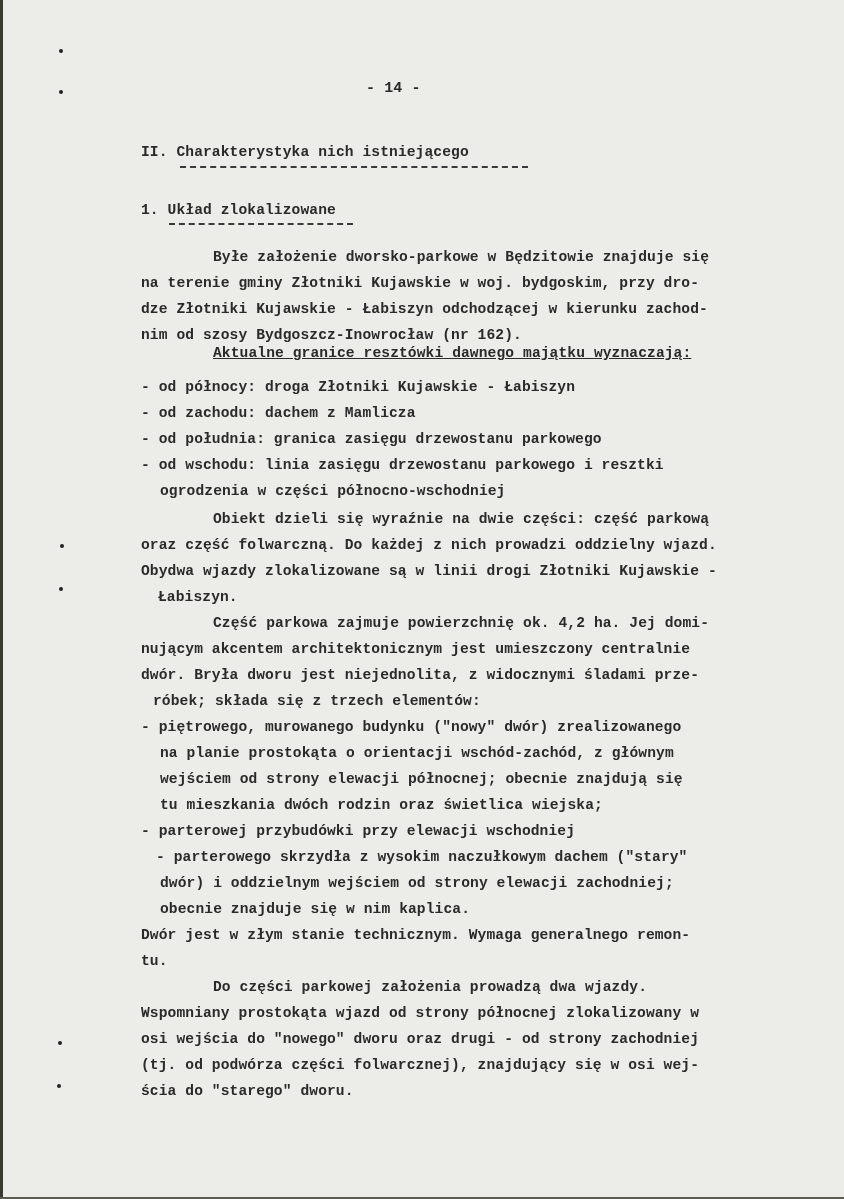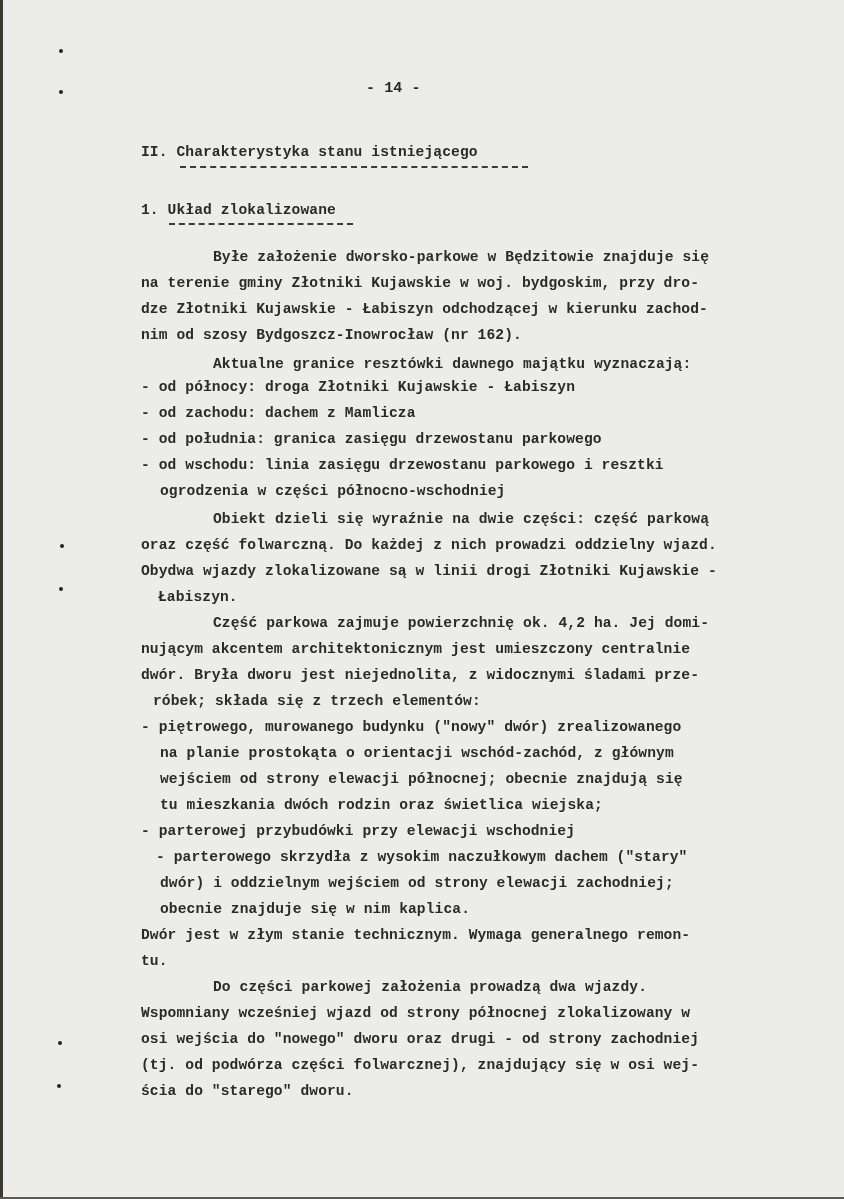--- a/index.html
+++ b/index.html
@@ -42,32 +42,32 @@
 
 <div class="punch" style="left:59px;top:49px;"></div>
 <div class="punch" style="left:59px;top:90px;"></div>
 <div class="punch" style="left:60px;top:544px;"></div>
 <div class="punch" style="left:59px;top:587px;"></div>
 <div class="punch" style="left:58px;top:1041px;"></div>
 <div class="punch" style="left:57px;top:1084px;"></div>
 
 <div class="line page-number">- 14 -</div>
 
-<div class="line heading" style="top:143px;"><span>II.</span> <span>Charakterystyka stanu istniejącego</span></div>
+<div class="line heading" style="top:143px;"><span>II.</span> <span>Charakterystyka nich istniejącego</span></div>
 <div class="u-dashed" style="left:180px;top:166px;width:348px;"></div>
 
 <div class="line heading" style="top:201px;"><span>1.</span> <span>Układ zlokalizowane</span></div>
 <div class="u-dashed" style="left:169px;top:223px;width:184px;"></div>
 
 <div id="body-text">
     <div class="line" style="left: 213px; top: 248px;">Byłe założenie dworsko-parkowe w Będzitowie znajduje się</div>
     <div class="line" style="left: 141px; top: 274px;">na terenie gminy Złotniki Kujawskie w woj. bydgoskim, przy dro-</div>
     <div class="line" style="left: 141px; top: 300px;">dze Złotniki Kujawskie - Łabiszyn odchodzącej w kierunku zachod-</div>
     <div class="line" style="left: 141px; top: 326px;">nim od szosy Bydgoszcz-Inowrocław (nr 162).</div>
-    <div class="line" style="left: 213px; top: 355px;">Aktualne granice resztówki dawnego majątku wyznaczają:</div>
+    <div class="line" style="left: 213px; top: 344px; text-decoration: underline;">Aktualne granice resztówki dawnego majątku wyznaczają:</div>
     <div class="line" style="left: 141px; top: 378px;">- od północy: droga Złotniki Kujawskie - Łabiszyn</div>
     <div class="line" style="left: 141px; top: 404px;">- od zachodu: dachem z Mamlicza</div>
     <div class="line" style="left: 141px; top: 430px;">- od południa: granica zasięgu drzewostanu parkowego</div>
     <div class="line" style="left: 141px; top: 456px;">- od wschodu: linia zasięgu drzewostanu parkowego i resztki</div>
     <div class="line" style="left: 160px; top: 482px;">ogrodzenia w części północno-wschodniej</div>
     <div class="line" style="left: 213px; top: 510px;">Obiekt dzieli się wyraźnie na dwie części: część parkową</div>
     <div class="line" style="left: 141px; top: 536px;">oraz część folwarczną. Do każdej z nich prowadzi oddzielny wjazd.</div>
     <div class="line" style="left: 141px; top: 562px;">Obydwa wjazdy zlokalizowane są w linii drogi Złotniki Kujawskie -</div>
     <div class="line" style="left: 158px; top: 588px;">Łabiszyn.</div>
     <div class="line" style="left: 213px; top: 614px;">Część parkowa zajmuje powierzchnię ok. 4,2 ha. Jej domi-</div>
@@ -78,17 +78,17 @@
     <div class="line" style="left: 160px; top: 744px;">na planie prostokąta o orientacji wschód-zachód, z głównym</div>
     <div class="line" style="left: 160px; top: 770px;">wejściem od strony elewacji północnej; obecnie znajdują się</div>
     <div class="line" style="left: 160px; top: 796px;">tu mieszkania dwóch rodzin oraz świetlica wiejska;</div>
     <div class="line" style="left: 141px; top: 822px;">- parterowej przybudówki przy elewacji wschodniej</div>
     <div class="line" style="left: 141px; top: 848px; margin-left: 15px;">- parterowego skrzydła z wysokim naczułkowym dachem ("stary"</div>
     <div class="line" style="left: 160px; top: 874px;">dwór) i oddzielnym wejściem od strony elewacji zachodniej;</div>
     <div class="line" style="left: 160px; top: 900px; text-align: right;">obecnie znajduje się w nim kaplica.</div>
     <div class="line" style="left: 141px; top: 926px;">Dwór jest w złym stanie technicznym. Wymaga generalnego remon-</div>
     <div class="line" style="left: 141px; top: 952px;">tu.</div>
     <div class="line" style="left: 213px; top: 978px;">Do części parkowej założenia prowadzą dwa wjazdy.</div>
-    <div class="line" style="left: 141px; top: 1004px;">Wspomniany wcześniej wjazd od strony północnej zlokalizowany w</div>
+    <div class="line" style="left: 141px; top: 1004px;">Wspomniany prostokąta wjazd od strony północnej zlokalizowany w</div>
     <div class="line" style="left: 141px; top: 1030px;">osi wejścia do "nowego" dworu oraz drugi - od strony zachodniej</div>
     <div class="line" style="left: 141px; top: 1056px; text-align: center;">(tj. od podwórza części folwarcznej), znajdujący się w osi wej-</div>
     <div class="line" style="left: 141px; top: 1082px;">ścia do "starego" dworu.</div>
   </div>
 
 </body></html>

